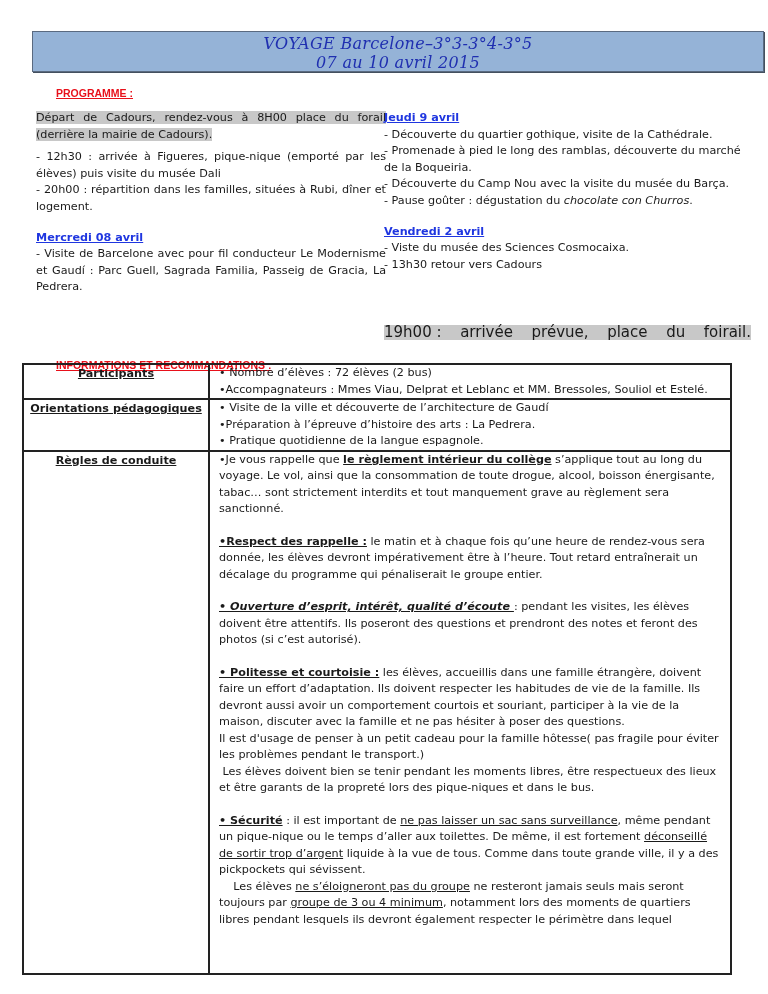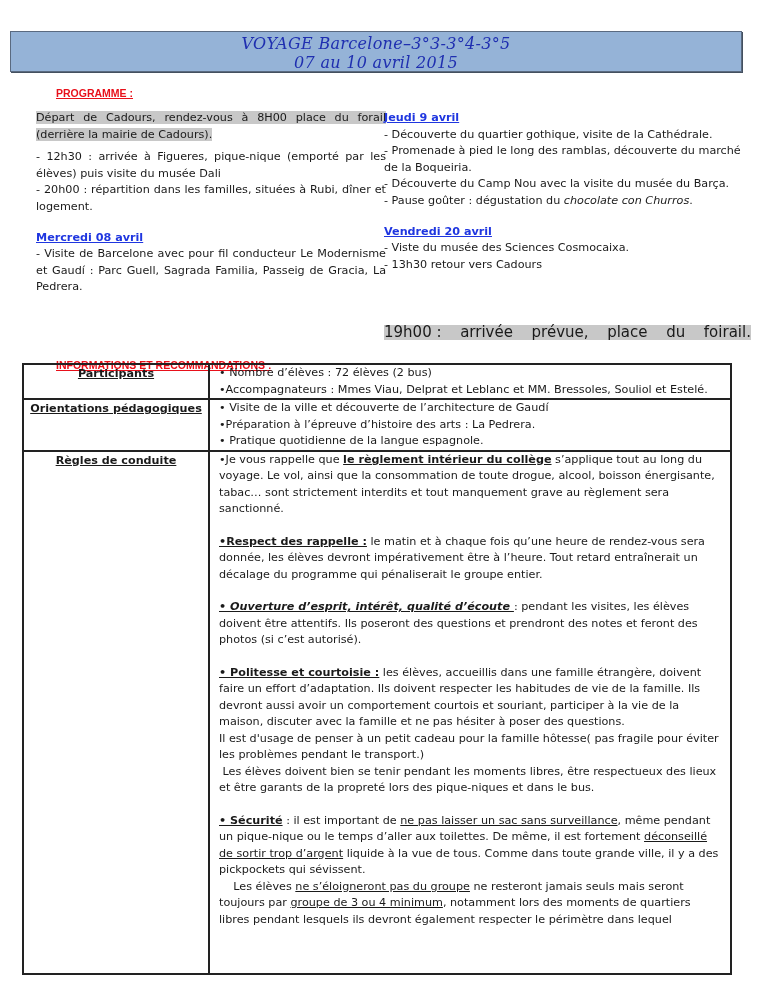--- a/index.html
+++ b/index.html
@@ -1,18 +1,18 @@
 <!DOCTYPE html>
 <html><head>
 <meta charset="utf-8">
 <style>
   html, body { margin: 0; padding: 0; background: #ffffff; }
   body { width: 768px; height: 994px; position: relative; overflow: hidden;
          font-family: "DejaVu Sans", sans-serif; color: #1a1a1a; }
-  .banner { position: absolute; left: 10px; top: 31px; width: 732px; height: 41px;
+  .banner { position: absolute; left: 32px; top: 31px; width: 732px; height: 41px;
             background: #95b3d7; border: 1px solid #5a6a80; box-shadow: 1px 1px 0 #44505f;
             text-align: center; color: #1f2fb0; font-family: "DejaVu Serif", serif; font-style: italic;
             font-size: 16px; line-height: 19px; padding-top: 2px; box-sizing: border-box; }
   .banner div { letter-spacing: 0.3px; }
   .red-heading { position: absolute; color: #e8101a; font-family: "Liberation Sans", sans-serif;
                  font-weight: bold; font-size: 10.5px; text-decoration: underline; padding-left: 20px; }
   .col { position: absolute; font-size: 11.2px; line-height: 16.6px; }
   .day-title { color: #1f36e0; font-weight: bold; text-decoration: underline; }
   .day-title.it { font-style: italic; }
   .hl { background: #c8c8c8; }
@@ -53,21 +53,21 @@
   <div class="just">- Visite de Barcelone  avec pour fil conducteur Le Modernisme et Gaudí : Parc Guell, Sagrada Familia, Passeig de Gracia, La Pedrera.</div>
 </div>
 
 <div class="col" style="left:384px; top:110px; width:370px;">
   <div class="day-title">Jeudi 9 avril</div>
   <div>- Découverte du quartier gothique, visite de la Cathédrale.</div>
   <div>- Promenade à pied le long des ramblas, découverte du marché de la Boqueiria.</div>
   <div>- Découverte du Camp Nou avec la visite du musée du Barça.</div>
   <div><span>- Pause goûter : dégustation du </span><span class="i">chocolate con Churros</span><span>.</span></div>
   <div style="height:14px"></div>
-  <div class="day-title">Vendredi 20 avril</div>
+  <div class="day-title">Vendredi 2 avril</div>
   <div>- Viste du musée des Sciences Cosmocaixa.</div>
   <div>- 13h30 retour vers Cadours</div>
 </div>
 
 <div class="final">
   <span>19h00 :</span>
   <span>arrivée</span>
   <span>prévue,</span>
   <span>place</span>
   <span>du</span>

